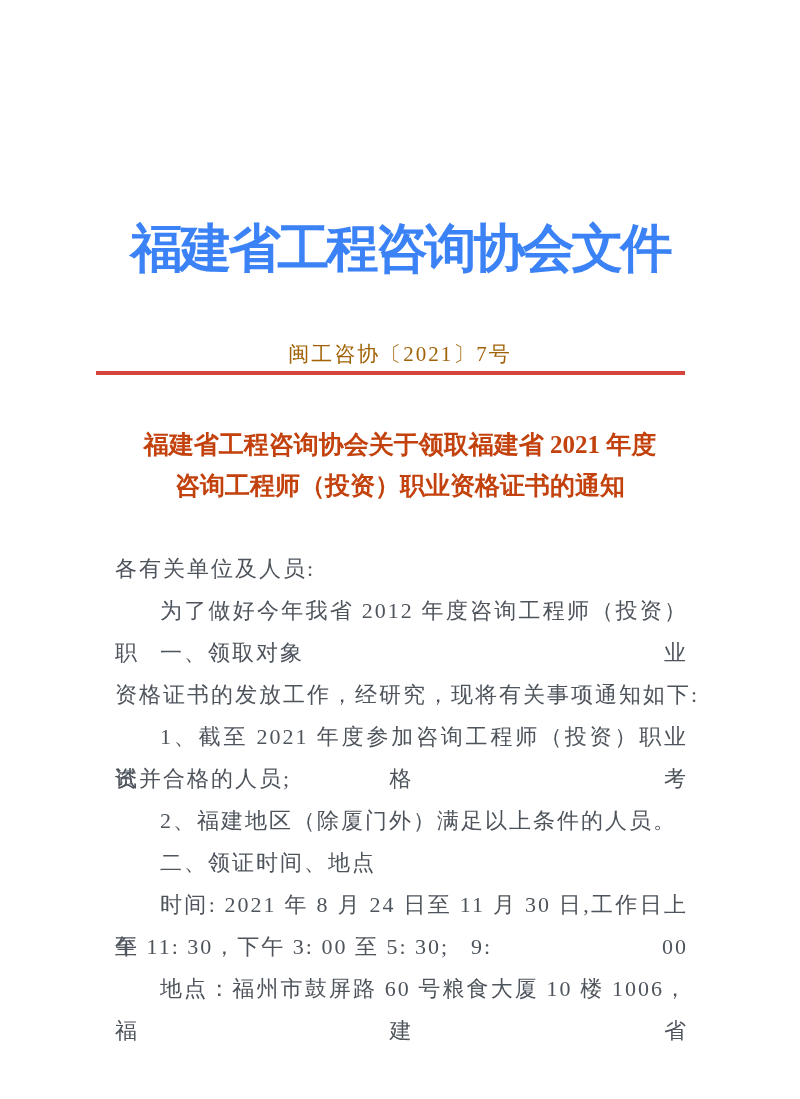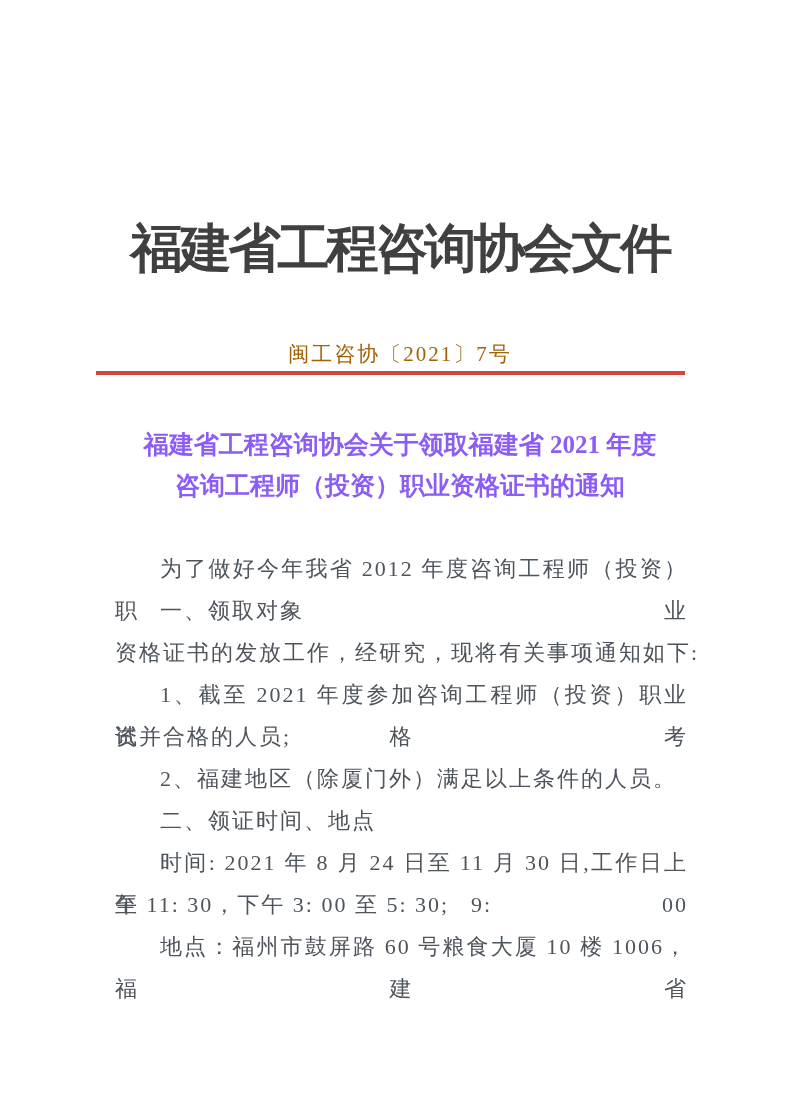--- a/index.html
+++ b/index.html
@@ -18,21 +18,21 @@
   .org-title {
     position: absolute;
     top: 216px;
     left: 0;
     width: 800px;
     text-align: center;
     font-size: 52px;
     line-height: 66px;
     font-weight: 700;
     letter-spacing: -3px;
-    color: #404040;
+    color: #3b82f6;
     white-space: nowrap;
   }
   .doc-number {
     position: absolute;
     top: 340px;
     left: 13px;
     width: 774px;
     text-align: center;
     font-size: 21px;
     line-height: 28px;
@@ -50,21 +50,21 @@
   .notice-title {
     position: absolute;
     top: 424px;
     left: 13px;
     width: 774px;
     text-align: center;
     font-size: 25px;
     line-height: 41px;
     font-weight: 700;
     letter-spacing: 0px;
-    color: #8b5cf6;
+    color: #c2410c;
   }
   .body-text {
     position: absolute;
     top: 548px;
     left: 115px;
     width: 573px;
     font-size: 22px;
     color: #4e545c;
     letter-spacing: 2px;
   }
@@ -92,20 +92,21 @@
   <div class="doc-number">闽工咨协〔2021〕7号</div>
 
   <div class="red-divider"></div>
 
   <div class="notice-title">
     <div>福建省工程咨询协会关于领取福建省 2021 年度</div>
     <div>咨询工程师（投资）职业资格证书的通知</div>
   </div>
 
   <div class="body-text">
+    <div class="line">各有关单位及人员:</div>
     <div class="line indent full">为了做好今年我省 2012 年度咨询工程师（投资）职业</div>
     <div class="line indent">一、领取对象</div>
     <div class="line">资格证书的发放工作，经研究，现将有关事项通知如下:</div>
     <div class="line indent full">1、截至 2021 年度参加咨询工程师（投资）职业资格考</div>
     <div class="line">试并合格的人员;</div>
     <div class="line indent">2、福建地区（除厦门外）满足以上条件的人员。</div>
     <div class="line indent">二、领证时间、地点</div>
     <div class="line indent full">时间: 2021 年 8 月 24 日至 11 月 30 日,工作日上午 9: 00</div>
     <div class="line">至 11: 30，下午 3: 00 至 5: 30;</div>
     <div class="line indent full">地点：福州市鼓屏路 60 号粮食大厦 10 楼 1006，福建省</div>

